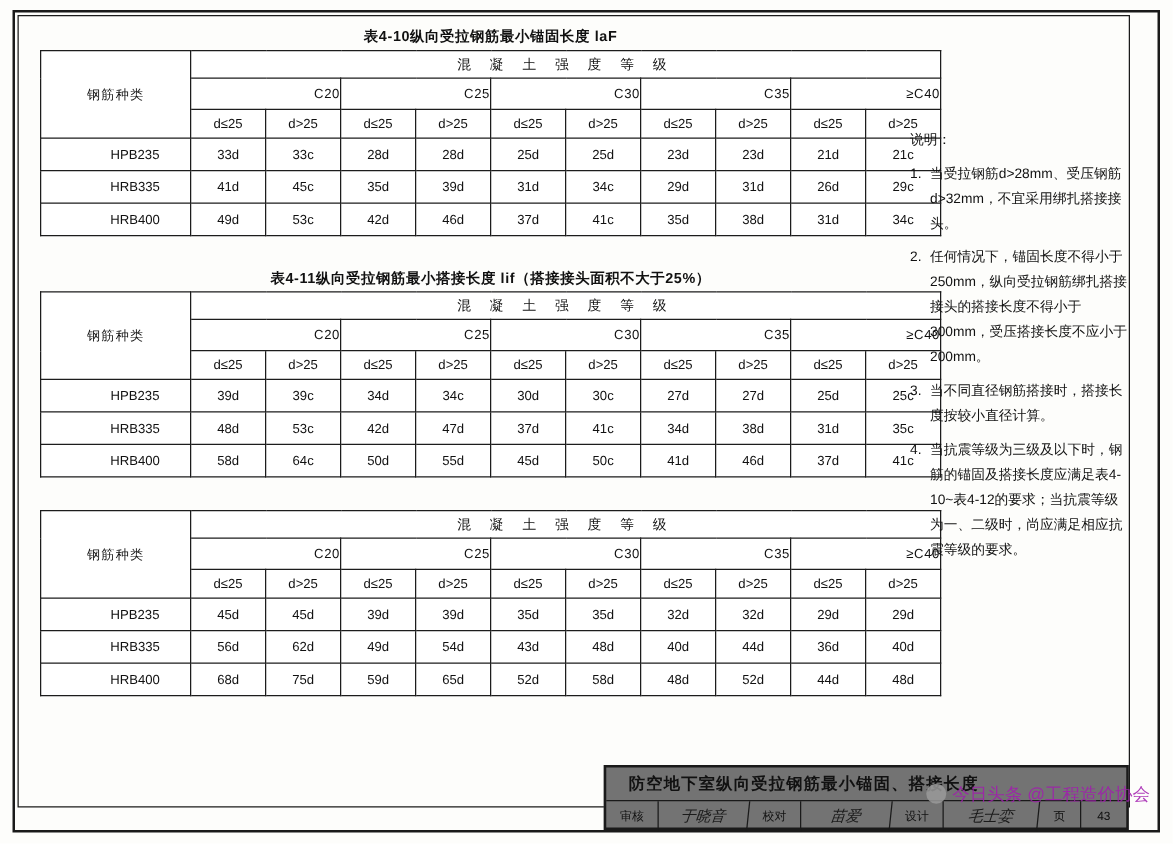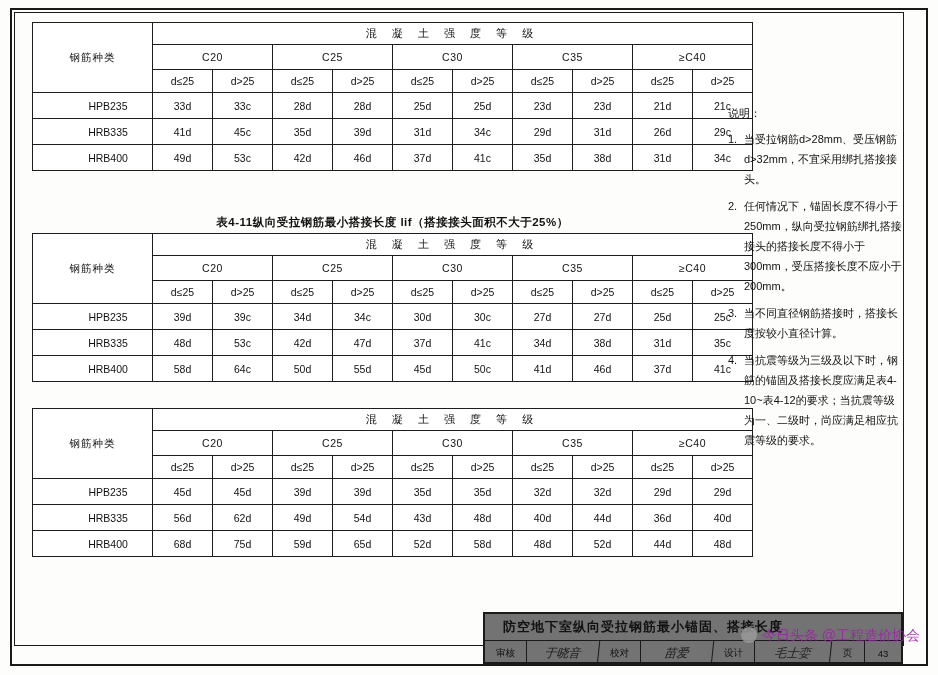--- a/index.html
+++ b/index.html
@@ -84,36 +84,37 @@
     font-size: 11px;
     letter-spacing: 0.5px;
   }
   td.sub {
     font-size: 10px;
   }
   td.val {
     font-size: 11px;
   }
   tr.r-h1 td { height: 21px; }
-  tr.r-h2 td { height: 24px; }
+  tr.r-h2 td { height: 24px; text-align: right; }
   tr.r-h3 td { height: 22px; }
   tr.r-data td { height: 25px; }
 
   
   .notes {
     position: absolute;
     left: 728px;
     top: 103px;
     width: 176px;
     font-size: 11px;
     line-height: 20px;
     color: #111;
   }
   .notes .n-title {
     margin-bottom: 6px;
+    font-family: Liberation Mono, monospace;
   }
   .notes ol {
     margin: 0;
     padding: 0;
     list-style: none;
   }
   .notes li {
     display: flex;
     margin-bottom: 7px;
   }
@@ -193,20 +194,21 @@
   }
 </style>
 </head>
 <body>
 
 <div class="sheet">
   <div class="frame"></div>
   <div class="frame-inner"></div>
 
   <div class="block" style="left:32px; top:22px;">
+    <div class="block-title">表4-10纵向受拉钢筋最小锚固长度 laF</div>
     <table class="reb">
       <colgroup>
         <col style="width:88px">
         <col style="width:60px">
           <col style="width:60px">
         <col style="width:60px">
           <col style="width:60px">
         <col style="width:60px">
           <col style="width:60px">
         <col style="width:60px">

